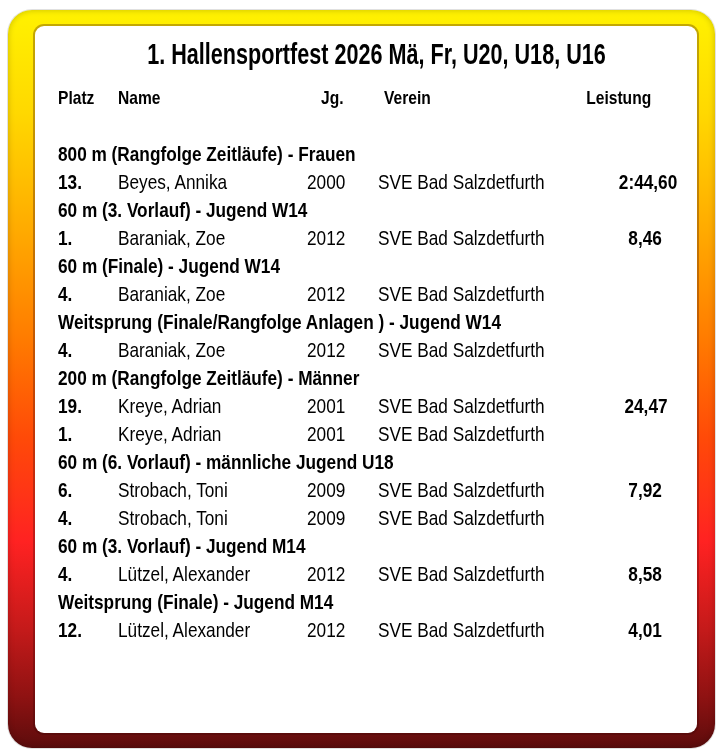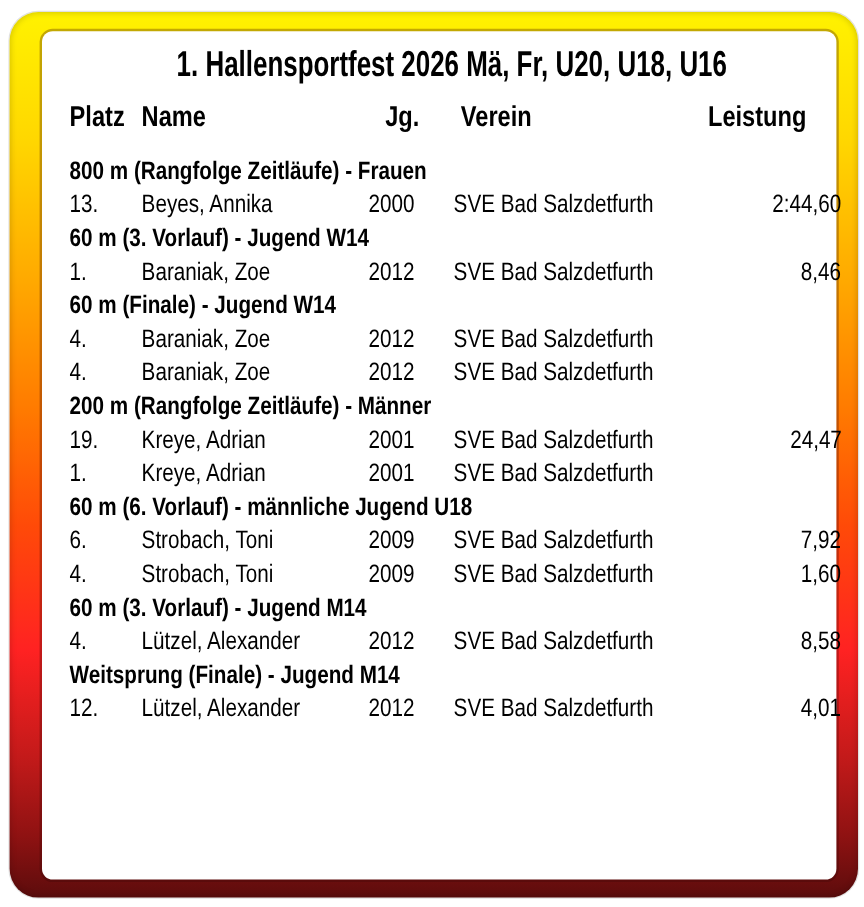--- a/index.html
+++ b/index.html
@@ -31,29 +31,29 @@
   .txc { display: inline-block; white-space: nowrap; transform: scaleX(0.72); transform-origin: 50% 50%; }
   .txr { display: inline-block; white-space: nowrap; transform: scaleX(0.82); transform-origin: 100% 50%; }
 
   .title-block { padding-top: 8px; text-align: right; }
   .title-line { line-height: 40px; height: 40px; font-size: 30px; font-weight: bold; }
 
   .grid {
     display: grid;
     grid-template-columns: 60px 189px 71px 1fr 120px;
   }
-  .thead { margin-top: 14px; line-height: 20px; height: 20px; font-size: 24px; font-weight: bold; }
+  .thead { margin-top: 14px; line-height: 20px; height: 20px; font-size: 19px; font-weight: bold; }
   .thead .c-jg { padding-left: 14px; }
   .thead .c-verein { padding-left: 6px; }
-  .c-leistung { text-align: right; }
+  .c-leistung { text-align: center; }
 
-  #rows { margin-top: 21px; }
+  #rows { margin-top: 32px; }
   .row { line-height: 28px; height: 28px; font-size: 21px; }
   .section-row { font-weight: bold; }
-  .result-row .c-platz, .result-row .c-leistung { font-weight: normal; }
+  .result-row .c-platz, .result-row .c-leistung { font-weight: bold; }
   .result-row .c-name, .result-row .c-jg, .result-row .c-verein { font-weight: normal; }
 </style>
 </head>
 <body>
 
 <div class="frame" style="background: linear-gradient(rgb(255, 242, 0) 0%, rgb(255, 216, 0) 14%, rgb(255, 170, 0) 30%, rgb(255, 122, 0) 45%, rgb(255, 74, 8) 58%, rgb(255, 34, 34) 72%, rgb(196, 26, 26) 84%, rgb(143, 18, 18) 93%, rgb(92, 12, 12) 100%);">
   <div class="content">
 
     <div class="title-block">
       <div class="title-line">
@@ -96,20 +96,21 @@
           <div class="c-verein"><span class="tx">SVE Bad Salzdetfurth</span></div>
           <div class="c-leistung"><span class="txr">8,46</span></div>
         </div>
         <div class="row section-row"><span class="tx">60 m (Finale) - Jugend W14</span></div>
         <div class="row grid result-row">
           <div class="c-platz"><span class="tx">4.</span></div>
           <div class="c-name"><span class="tx">Baraniak, Zoe</span></div>
           <div class="c-jg"><span class="tx">2012</span></div>
           <div class="c-verein"><span class="tx">SVE Bad Salzdetfurth</span></div>
         </div>
+        <div class="row section-row"><span class="tx">Weitsprung (Finale/Rangfolge Anlagen ) - Jugend W14</span></div>
         <div class="row grid result-row">
           <div class="c-platz"><span class="tx">4.</span></div>
           <div class="c-name"><span class="tx">Baraniak, Zoe</span></div>
           <div class="c-jg"><span class="tx">2012</span></div>
           <div class="c-verein"><span class="tx">SVE Bad Salzdetfurth</span></div>
         </div>
         <div class="row section-row"><span class="tx">200 m (Rangfolge Zeitläufe) - Männer</span></div>
         <div class="row grid result-row">
           <div class="c-platz"><span class="tx">19.</span></div>
           <div class="c-name"><span class="tx">Kreye, Adrian</span></div>
@@ -129,21 +130,20 @@
           <div class="c-name"><span class="tx">Strobach, Toni</span></div>
           <div class="c-jg"><span class="tx">2009</span></div>
           <div class="c-verein"><span class="tx">SVE Bad Salzdetfurth</span></div>
           <div class="c-leistung"><span class="txr">7,92</span></div>
         </div>
         <div class="row grid result-row">
           <div class="c-platz"><span class="tx">4.</span></div>
           <div class="c-name"><span class="tx">Strobach, Toni</span></div>
           <div class="c-jg"><span class="tx">2009</span></div>
           <div class="c-verein"><span class="tx">SVE Bad Salzdetfurth</span></div>
-          <div class="c-leistung"><span class="txr">1,60</span></div>
         </div>
         <div class="row section-row"><span class="tx">60 m (3. Vorlauf) - Jugend M14</span></div>
         <div class="row grid result-row">
           <div class="c-platz"><span class="tx">4.</span></div>
           <div class="c-name"><span class="tx">Lützel, Alexander</span></div>
           <div class="c-jg"><span class="tx">2012</span></div>
           <div class="c-verein"><span class="tx">SVE Bad Salzdetfurth</span></div>
           <div class="c-leistung"><span class="txr">8,58</span></div>
         </div>
         <div class="row section-row"><span class="tx">Weitsprung (Finale) - Jugend M14</span></div>

